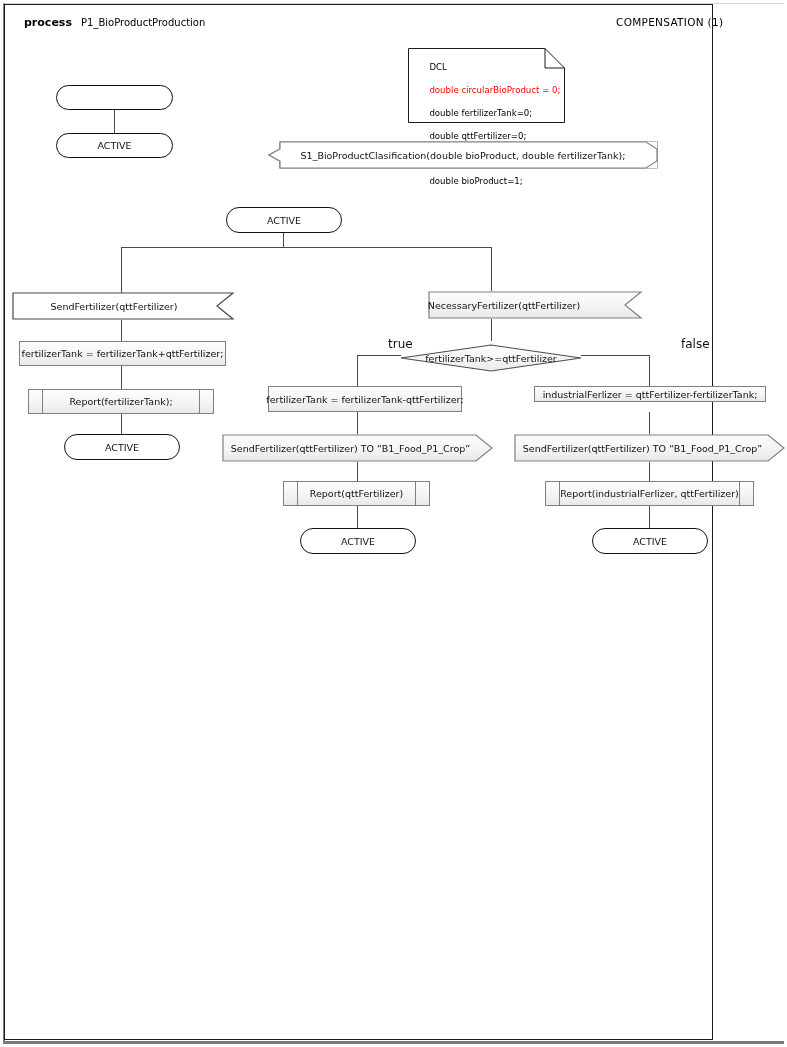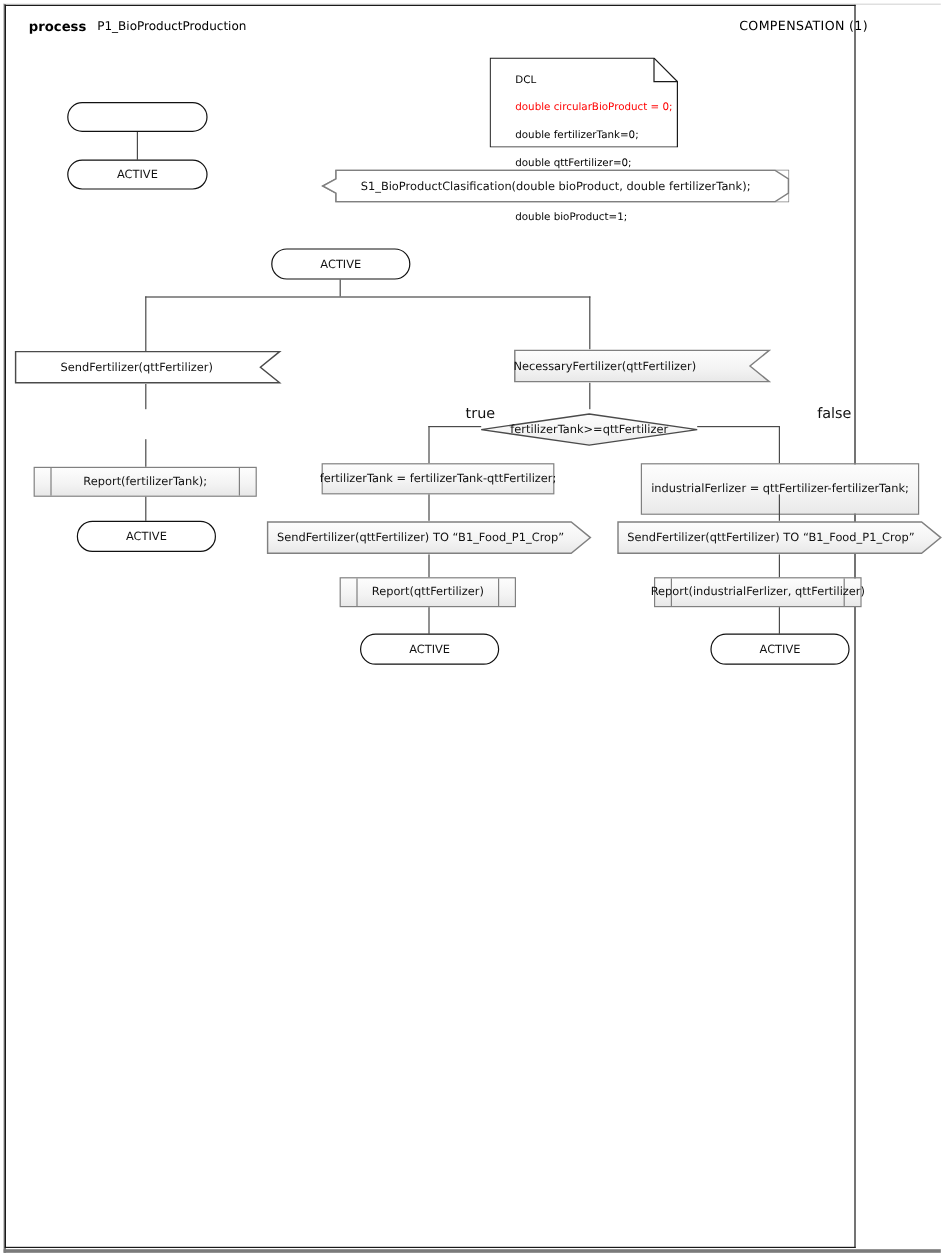--- a/index.html
+++ b/index.html
@@ -161,20 +161,23 @@
   <div class="vline" style="left:491px;top:247px;height:44px;"></div>
 
   <div class="shape-wrap" style="left:12px;top:292px;width:222px;height:28px;">
     <svg width="222" height="28">
       <path d="M1,1 L221,1 L205,14 L221,27 L1,27 Z" fill="#ffffff" stroke="#4a4a4a" stroke-width="1.2"></path>
     </svg>
     <div class="txt" style="right:18px;">SendFertilizer(qttFertilizer)</div>
   </div>
   <div class="vline" style="left:121px;top:320px;height:21px;"></div>
 
+  <div class="proc" style="left:19px;top:341px;width:207px;height:25px;">
+    <span>fertilizerTank = fertilizerTank+qttFertilizer;</span>
+  </div>
   <div class="vline" style="left:121px;top:366px;height:23px;"></div>
 
   <div class="subr" style="left:28px;top:389px;width:186px;height:25px;">
     <div class="bar" style="left:13px;"></div>
     <div class="bar" style="right:13px;"></div>
     <div class="txt">Report(fertilizerTank);</div>
   </div>
   <div class="vline" style="left:121px;top:414px;height:20px;"></div>
 
   <div class="stadium" style="left:64px;top:434px;width:116px;height:26px;">
@@ -242,41 +245,41 @@
     <div class="bar" style="left:13px;"></div>
     <div class="bar" style="right:13px;"></div>
     <div class="txt">Report(qttFertilizer)</div>
   </div>
   <div class="vline" style="left:357px;top:506px;height:22px;"></div>
 
   <div class="stadium" style="left:300px;top:528px;width:116px;height:26px;">
     <span>ACTIVE</span>
   </div>
 
-  <div class="proc" style="left:534px;top:386px;width:232px;height:43px;">
+  <div class="proc" style="left:534px;top:386px;width:232px;height:16px;">
     <span>industrialFerlizer = qttFertilizer-fertilizerTank;</span>
   </div>
   <div class="vline" style="left:649px;top:412px;height:22px;"></div>
 
   <div class="shape-wrap" style="left:514px;top:434px;width:271px;height:28px;">
     <svg width="271" height="28">
       <path d="M1,1 L254,1 L270,14 L254,27 L1,27 Z" fill="url(#gradSF)" stroke="#808080" stroke-width="1.2"></path>
       <defs>
         <linearGradient id="gradSF" x1="0" y1="0" x2="0" y2="1">
           <stop offset="0%" stop-color="#fdfdfd"></stop>
           <stop offset="60%" stop-color="#f3f3f3"></stop>
           <stop offset="100%" stop-color="#e8e8e8"></stop>
         </linearGradient>
       </defs>
     </svg>
     <div class="txt" style="right:14px;">SendFertilizer(qttFertilizer) TO “B1_Food_P1_Crop”</div>
   </div>
   <div class="vline" style="left:649px;top:462px;height:19px;"></div>
 
-  <div class="subr" style="left:545px;top:481px;width:173px;height:25px;">
+  <div class="subr" style="left:545px;top:481px;width:209px;height:25px;">
     <div class="bar" style="left:13px;"></div>
     <div class="bar" style="right:13px;"></div>
     <div class="txt">Report(industrialFerlizer, qttFertilizer)</div>
   </div>
   <div class="vline" style="left:649px;top:506px;height:22px;"></div>
 
   <div class="stadium" style="left:592px;top:528px;width:116px;height:26px;">
     <span>ACTIVE</span>
   </div>
 

